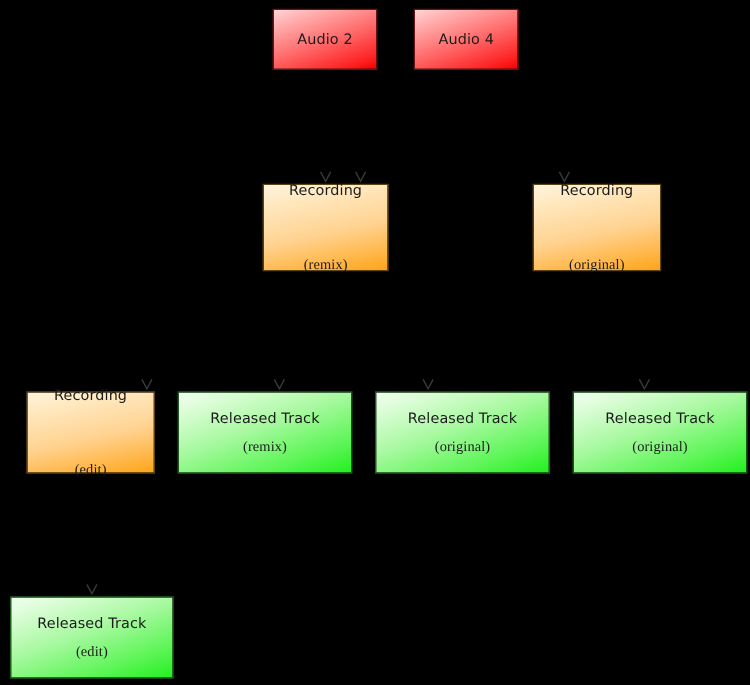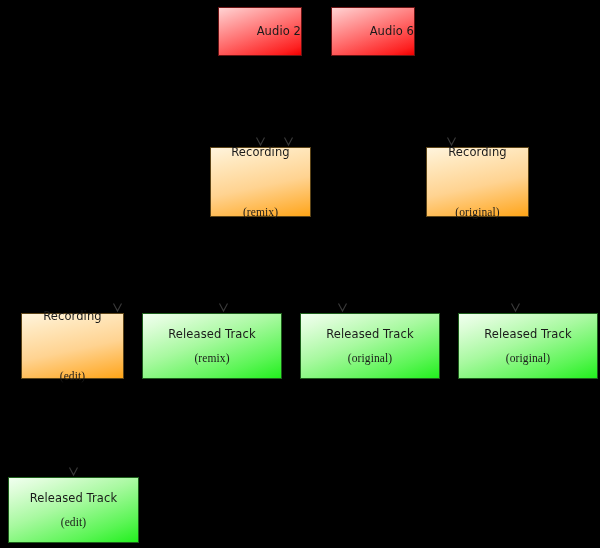--- a/index.html
+++ b/index.html
@@ -29,21 +29,20 @@
     line-height: 1.05;
     letter-spacing: 0.1px;
     box-shadow: 1px 1px 2px rgba(0,0,0,0.9);
   }
   .node .line1 { display: block; }
   .node .line2 { display: block; margin-top: 11px; font-family: Liberation Serif, serif; }
 
   .node.audio {
     background: linear-gradient(160deg, #ffd4d4 0%, #ffb3b3 16%, #ff6b6b 52%, #fd2020 88%, #f00000 100%);
     border-color: #6b1414;
-    align-items: flex-end;
   }
   .node.recording {
     background: linear-gradient(168deg, #fff4dd 0%, #ffe8bf 20%, #ffd391 55%, #ffb13a 88%, #ffa517 100%);
     border-color: #5c4417;
     gap: 36px;
   }
   .node.released {
     background: linear-gradient(160deg, #f1fff0 0%, #ddfdd8 14%, #a8f9a0 44%, #5bf555 78%, #22f01e 100%);
     border-color: #1d5e1b;
     align-items: center;
@@ -59,21 +58,21 @@
 </style>
 </head>
 <body>
 
 <div id="canvas">
   <div id="nodes-layer">
       <div class="node audio" style="left: 218px; top: 7px; width: 84px; height: 49px;">
         <span class="line1">Audio 2</span>
       </div>
       <div class="node audio" style="left: 331px; top: 7px; width: 84px; height: 49px;">
-        <span class="line1">Audio 6</span>
+        <span class="line1">Audio 4</span>
       </div>
       <div class="node recording" style="left: 210px; top: 147px; width: 101px; height: 70px;">
         <span class="line1">Recording</span>
         <span class="line2">(remix)</span>
       </div>
       <div class="node recording" style="left: 426px; top: 147px; width: 103px; height: 70px;">
         <span class="line1">Recording</span>
         <span class="line2">(original)</span>
       </div>
       <div class="node recording" style="left: 21px; top: 313px; width: 103px; height: 66px;">

